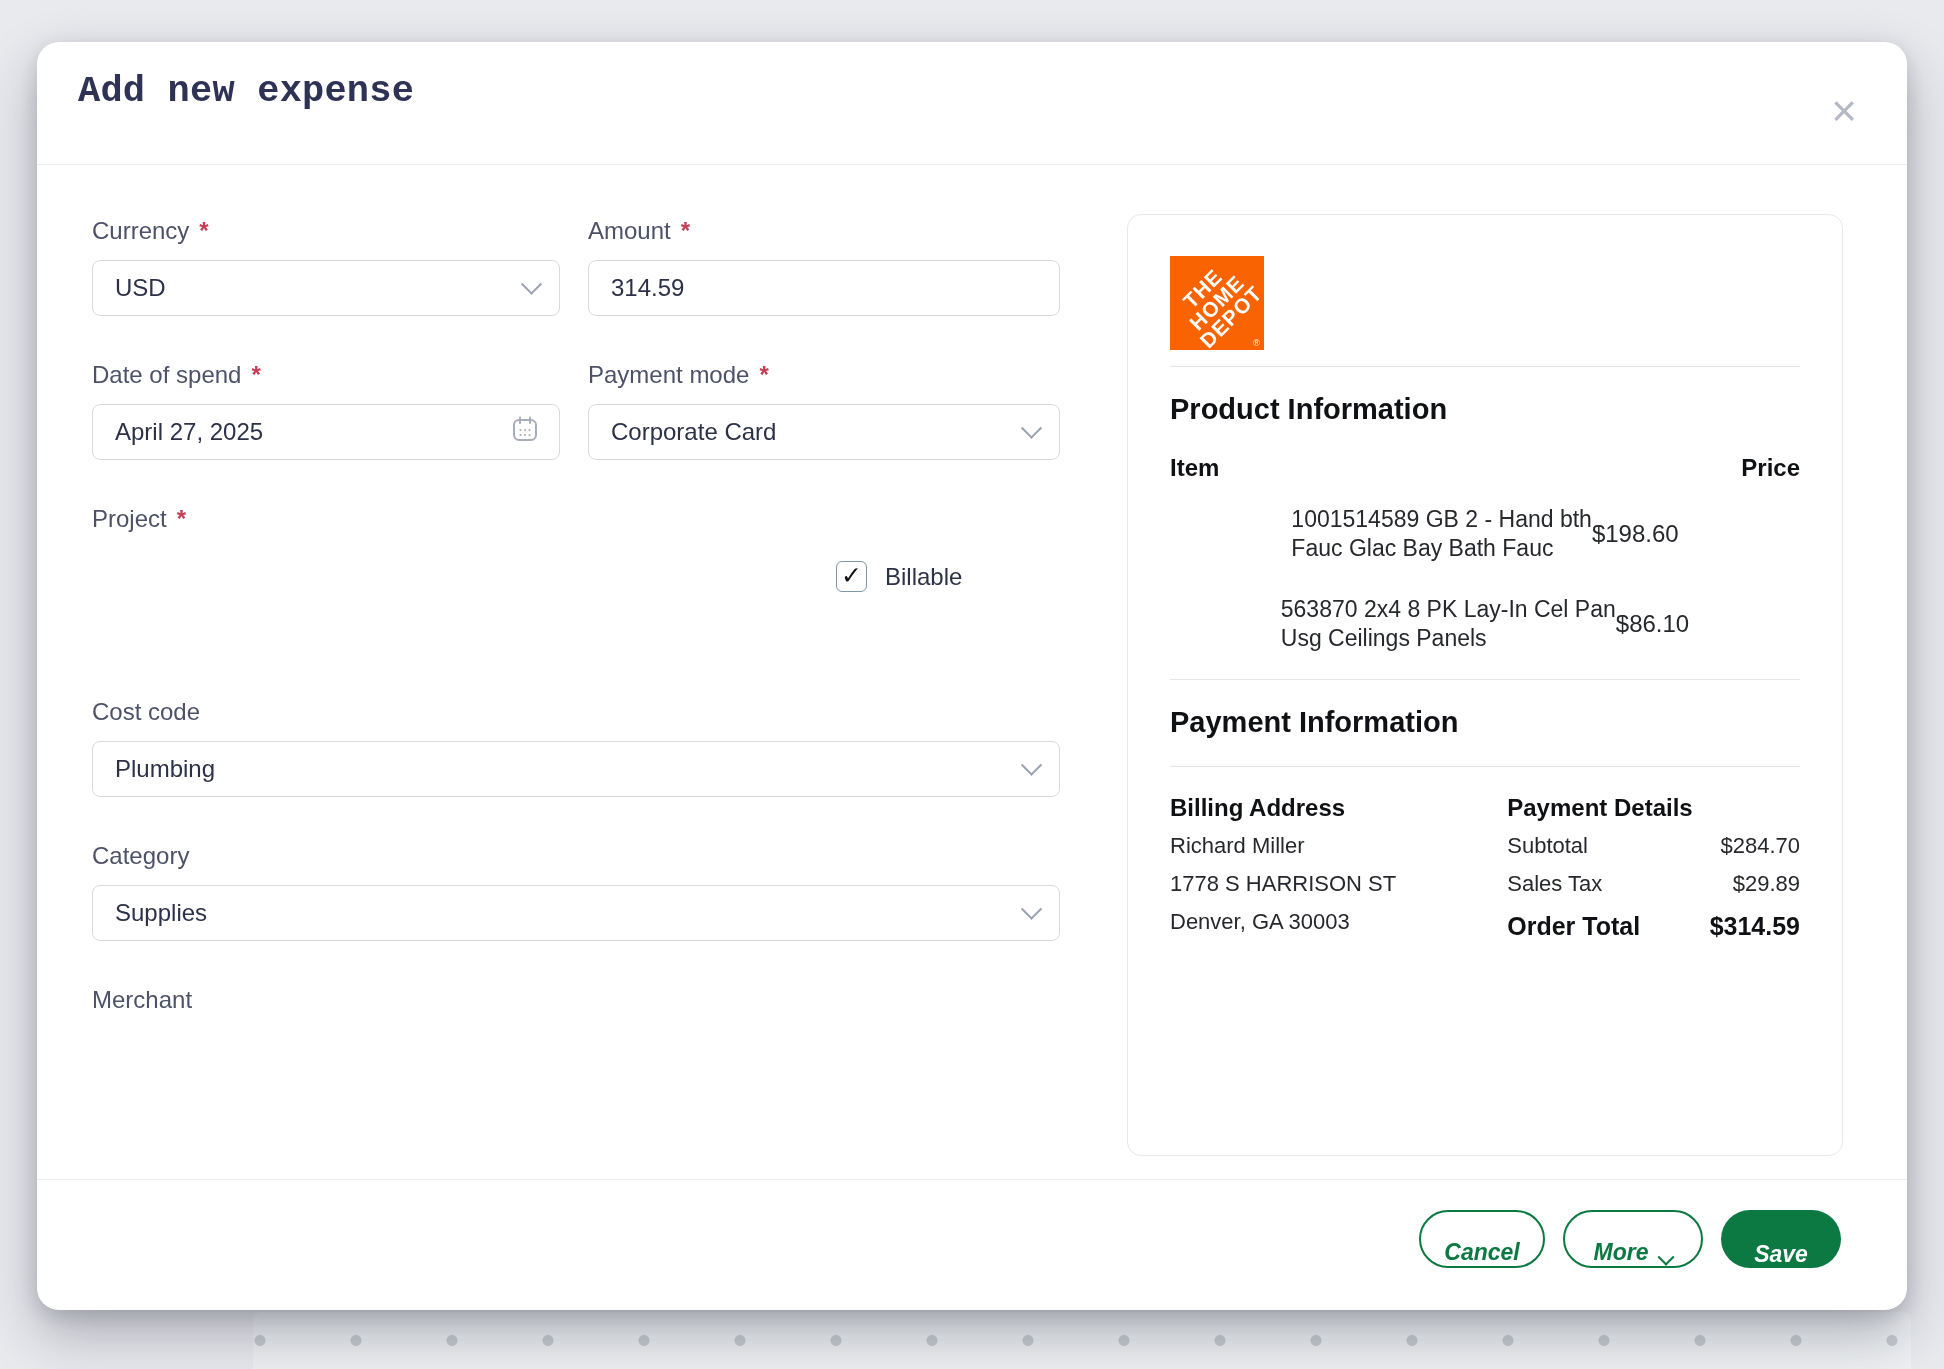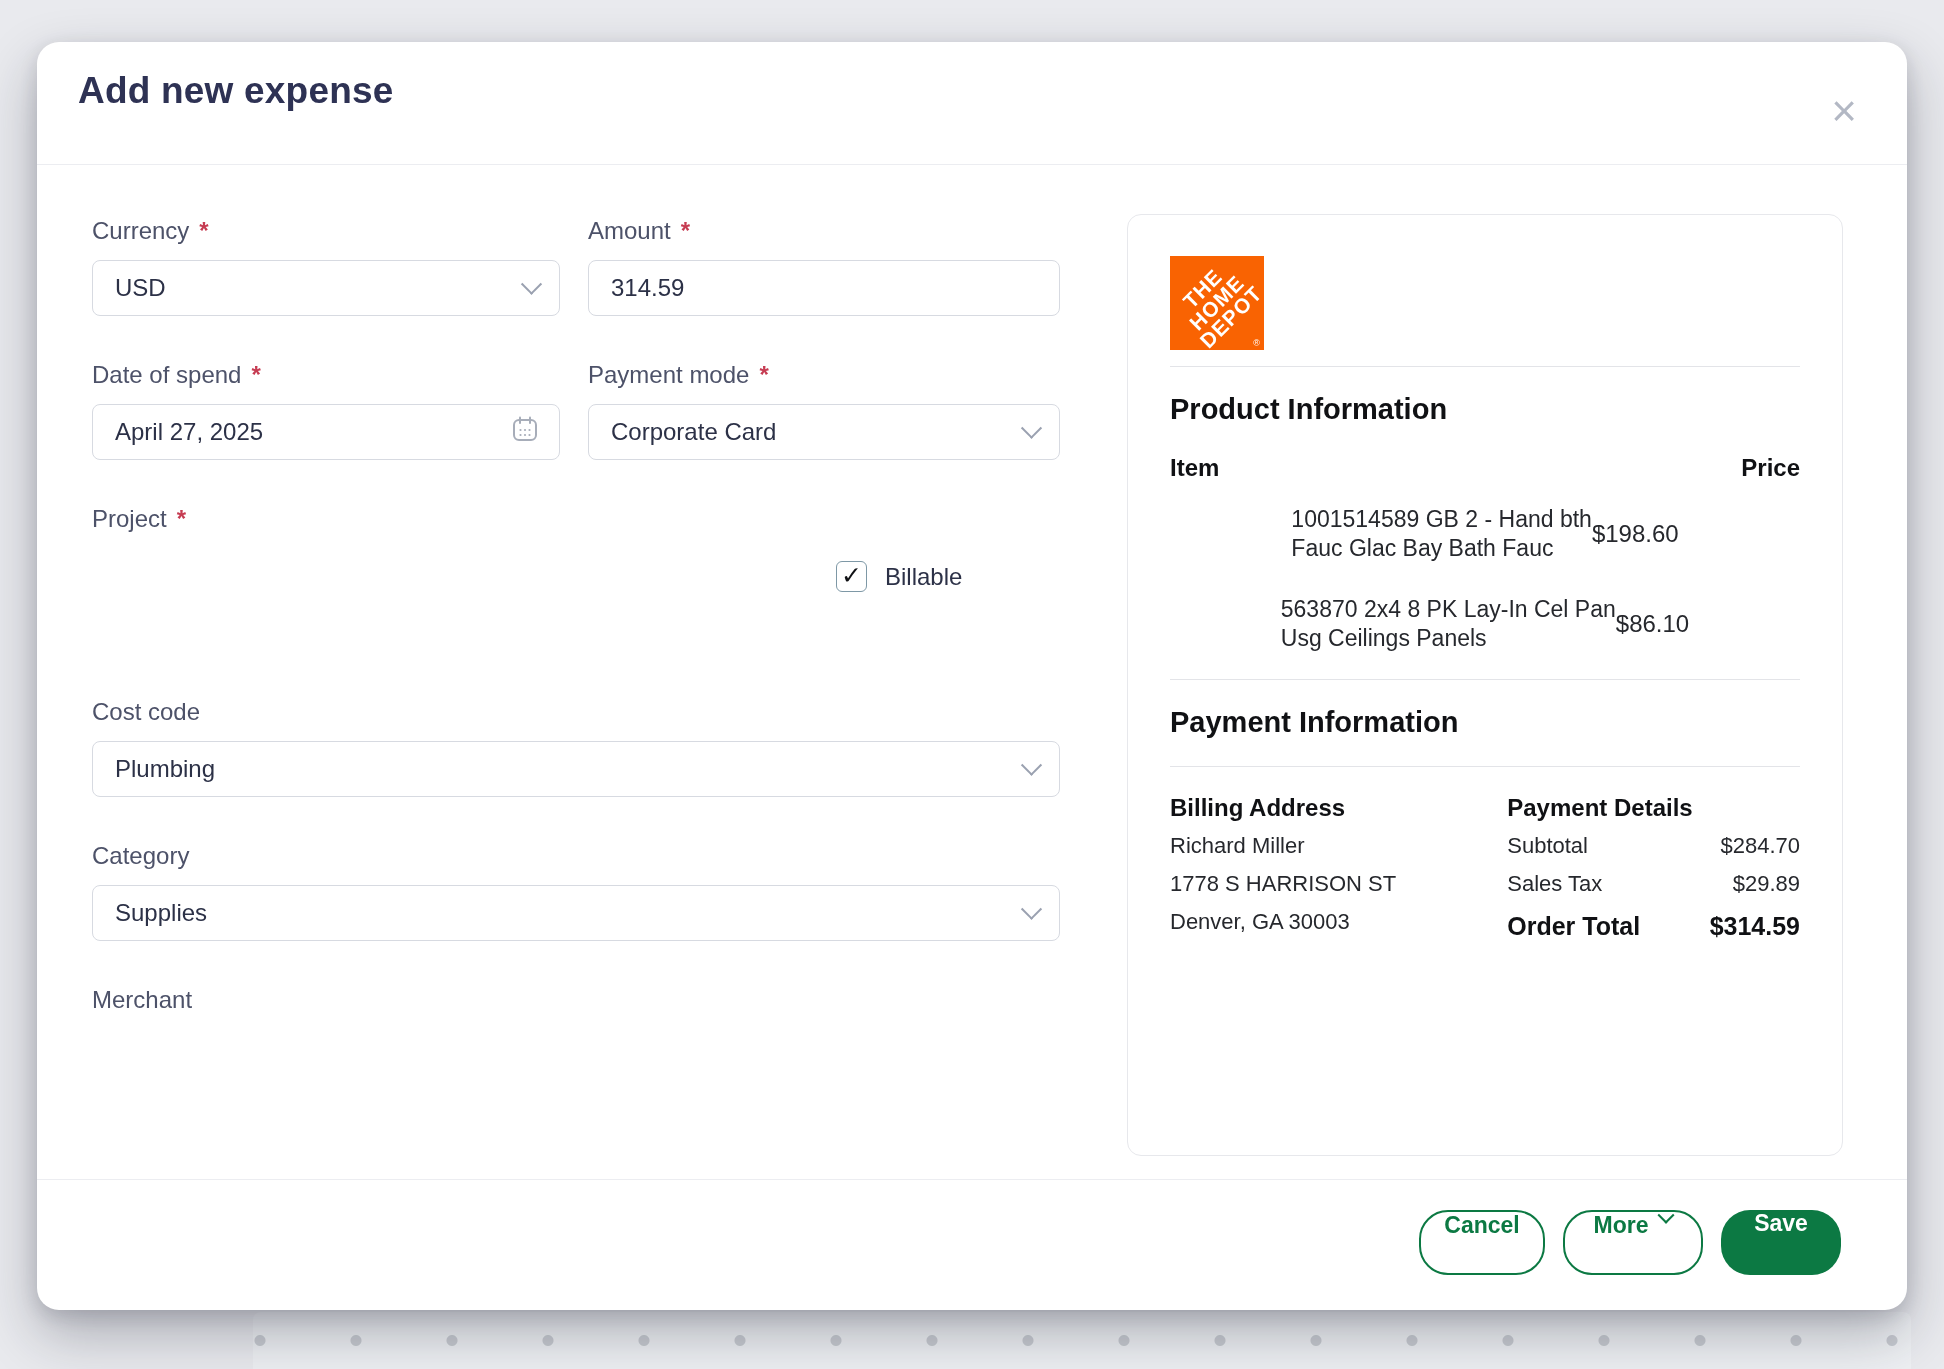--- a/index.html
+++ b/index.html
@@ -23,21 +23,21 @@
   }
 
   
   .modal{
     position:absolute; left:37px; top:42px; width:1870px; height:1268px;
     background:#ffffff; border-radius:22px;
     box-shadow:0 24px 55px rgba(28,31,48,.30), 0 6px 18px rgba(28,31,48,.14);
   }
   .modal-title{
     position:absolute; left:41px; top:28px;
-    font-size:37px; font-weight:bold; color:#2e3254; letter-spacing:.2px;
+    font-size:37px; font-weight:bold; color:#2e3254; letter-spacing:.2px;font-family:Liberation Mono, monospace;
   }
   .close-btn{
     position:absolute; right:40px; top:46px; width:46px; height:46px;
     display:flex; align-items:center; justify-content:center; cursor:pointer;
   }
   .close-btn span{ font-size:44px; line-height:44px; color:#b3b8c4; font-weight:400; }
   .header-divider{ position:absolute; left:0; top:122px; width:100%; height:1px; background:#ecedf1; }
 
   
   .form{ position:absolute; left:55px; top:174px; width:968px; }
@@ -124,22 +124,22 @@
   .addr-line:first-of-type{ margin-top:26px; }
   .det-row{ margin-top:8px; display:flex; justify-content:space-between;
     font-size:22px; line-height:30px; color:#26282d; }
   .det-row:first-of-type{ margin-top:26px; }
   .det-row.total{ font-size:25px; font-weight:bold; color:#101114; line-height:34px; margin-top:10px; }
 
   
   .footer-divider{ position:absolute; left:0; top:1137px; width:100%; height:1px; background:#ecedf1; }
   .footer-btns{ position:absolute; right:66px; top:1168px; display:flex; gap:18px; }
   .btn{
-    height:65px; border-radius:29px; display:flex; align-items:flex-start; justify-content:center;
-    font-size:23px; font-weight:bold; cursor:pointer; gap:12px;
+    height:58px; border-radius:29px; display:flex; align-items:flex-end; justify-content:center;
+    font-size:23px; font-weight:bold; cursor:pointer; gap:12px;font-style:italic;
   }
   .btn.outline{ border:2px solid #0c7943; color:#0c7943; background:#fff; }
   .btn.fill{ background:#0c7943; color:#fff; }
   .btn-cancel{ width:126px; }
   .btn-more{ width:140px; }
   .btn-save{ width:120px; }
   .chev-green{
     width:12px; height:12px;
     border-right:2.4px solid #0c7943; border-bottom:2.4px solid #0c7943;
     transform:rotate(45deg) translate(-2px,-2px);

